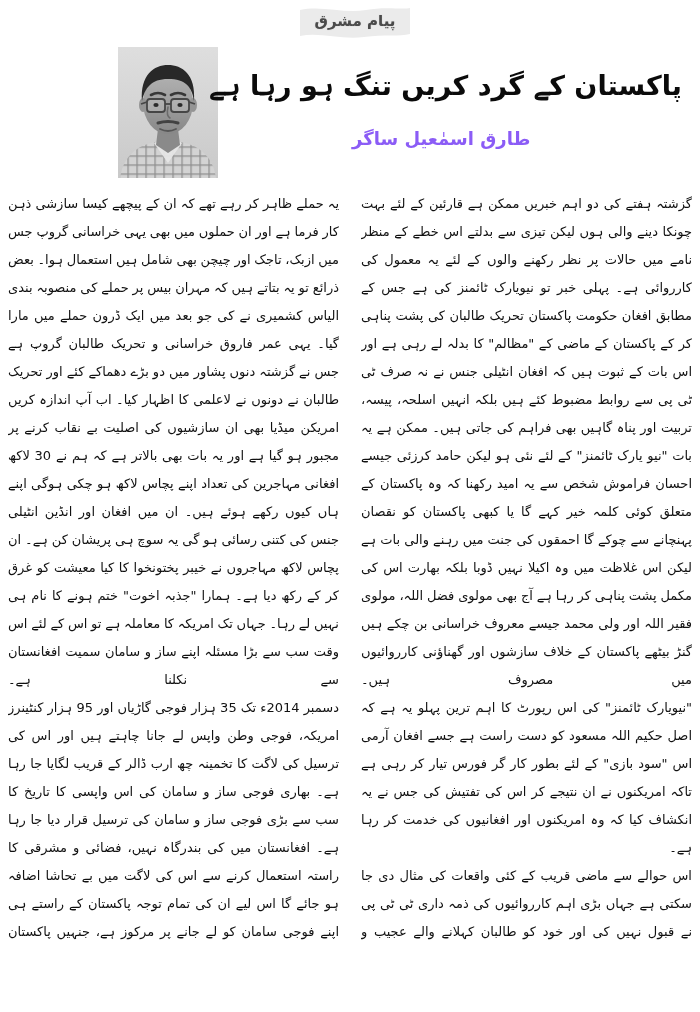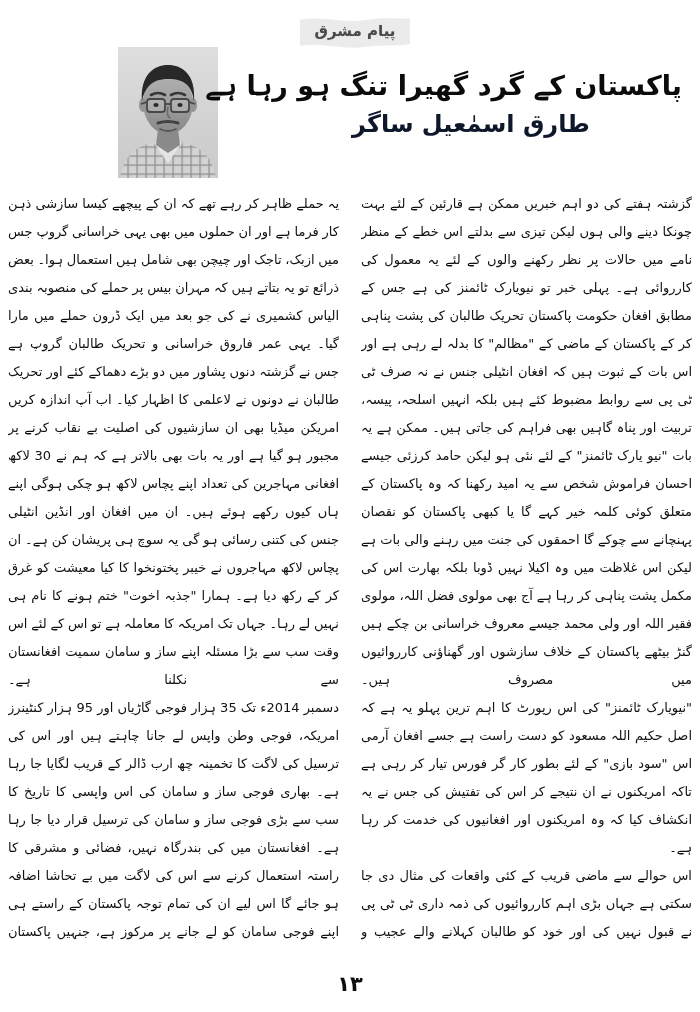--- a/index.html
+++ b/index.html
@@ -16,21 +16,21 @@
     width: 700px;
     height: 1012px;
     background: #ffffff;
     overflow: hidden;
     margin: 0 auto;
   }
 
   
   .masthead {
     position: absolute;
-    top: 14px;
+    top: 4px;
     left: 296px;
     width: 118px;
     height: 36px;
   }
   .masthead-shape {
     position: absolute;
     inset: 0;
     width: 118px;
     height: 36px;
     display: block;
@@ -91,25 +91,25 @@
     font-family: "DejaVu Sans", sans-serif;
     font-size: 27px;
     font-weight: 700;
     color: #0b0b0b;
     line-height: 1.35;
     white-space: nowrap;
     text-align: left;
     letter-spacing: -0.5px;
   }
   .byline {
-    margin-top: 6px;
-    font-family: "DejaVu Sans", sans-serif;
-    font-size: 24px;
+    margin-top: 24px;
+    font-family: "DejaVu Sans", sans-serif;
+    font-size: 18px;
     font-weight: 600;
-    color: #0f172a;
+    color: #8b5cf6;
     text-align: left;
     letter-spacing: -0.3px;
   }
 
   
   .columns {
     position: absolute;
     top: 190px;
     left: 8px;
     width: 684px;
@@ -213,35 +213,34 @@
 
       <path d="M50,60 q-2,9 2,11" stroke="#6f6b67" stroke-width="1.6" fill="none" stroke-linecap="round"></path>
 
       <path d="M40,76 q10,-3 20,0" stroke="#46433f" stroke-width="3" fill="none" stroke-linecap="round"></path>
 
       <path d="M42,82 q8,4 16,0" stroke="#5a5652" stroke-width="1.8" fill="none" stroke-linecap="round"></path>
     </svg>
   </div>
 
   <div class="headline-block">
-    <div class="headline">پاکستان کے گرد گھیرا تنگ ہو رہا ہے</div>
+    <div class="headline">پاکستان کے گرد کریں تنگ ہو رہا ہے</div>
     <div class="byline">طارق اسمٰعیل ساگر</div>
   </div>
 
   <div class="columns">
 
     <div class="col">
       <p>گزشتہ ہفتے کی دو اہم خبریں ممکن ہے قارئین کے لئے بہت چونکا دینے والی ہوں لیکن تیزی سے بدلتے اس خطے کے منظر نامے میں حالات پر نظر رکھنے والوں کے لئے یہ معمول کی کارروائی ہے۔ پہلی خبر تو نیویارک ٹائمنز کی ہے جس کے مطابق افغان حکومت پاکستان تحریک طالبان کی پشت پناہی کر کے پاکستان کے ماضی کے "مظالم" کا بدلہ لے رہی ہے اور اس بات کے ثبوت ہیں کہ افغان انٹیلی جنس نے نہ صرف ٹی ٹی پی سے روابط مضبوط کئے ہیں بلکہ انہیں اسلحہ، پیسہ، تربیت اور پناہ گاہیں بھی فراہم کی جاتی ہیں۔ ممکن ہے یہ بات "نیو یارک ٹائمنز" کے لئے نئی ہو لیکن حامد کرزئی جیسے احسان فراموش شخص سے یہ امید رکھنا کہ وہ پاکستان کے متعلق کوئی کلمہ خیر کہے گا یا کبھی پاکستان کو نقصان پہنچانے سے چوکے گا احمقوں کی جنت میں رہنے والی بات ہے لیکن اس غلاظت میں وہ اکیلا نہیں ڈوبا بلکہ بھارت اس کی مکمل پشت پناہی کر رہا ہے آج بھی مولوی فضل اللہ، مولوی فقیر اللہ اور ولی محمد جیسے معروف خراسانی بن چکے ہیں گنڑ بیٹھے پاکستان کے خلاف سازشوں اور گھناؤنی کارروائیوں میں مصروف ہیں۔</p>
       <p>"نیویارک ٹائمنز" کی اس رپورٹ کا اہم ترین پہلو یہ ہے کہ اصل حکیم اللہ مسعود کو دست راست ہے جسے افغان آرمی اس "سود بازی" کے لئے بطور کار گر فورس تیار کر رہی ہے تاکہ امریکنوں نے ان نتیجے کر اس کی تفتیش کی جس نے یہ انکشاف کیا کہ وہ امریکنوں اور افغانیوں کی خدمت کر رہا ہے۔</p>
       <p>اس حوالے سے ماضی قریب کے کئی واقعات کی مثال دی جا سکتی ہے جہاں بڑی اہم کارروائیوں کی ذمہ داری ٹی ٹی پی نے قبول نہیں کی اور خود کو طالبان کہلانے والے عجیب و غریب ناموں والی تنظیمیں قبول کرتی رہی ہیں جن میں کارہ میں اور مہران بیس کی دہشت گردی سب سے اہم ہے۔ میں نے اپنے مالکان کے حکم کی تکمیل میں مہران بیس پر حملہ کیا۔</p>
 
     </div>
 
     <div class="col">
       <p>یہ حملے ظاہر کر رہے تھے کہ ان کے پیچھے کیسا سازشی ذہن کار فرما ہے اور ان حملوں میں بھی یہی خراسانی گروپ جس میں ازبک، تاجک اور چیچن بھی شامل ہیں استعمال ہوا۔ بعض ذرائع تو یہ بتاتے ہیں کہ مہران بیس پر حملے کی منصوبہ بندی الیاس کشمیری نے کی جو بعد میں ایک ڈرون حملے میں مارا گیا۔ یہی عمر فاروق خراسانی و تحریک طالبان گروپ ہے جس نے گزشتہ دنوں پشاور میں دو بڑے دھماکے کئے اور تحریک طالبان نے دونوں نے لاعلمی کا اظہار کیا۔ اب آپ اندازہ کریں امریکن میڈیا بھی ان سازشیوں کی اصلیت بے نقاب کرنے پر مجبور ہو گیا ہے اور یہ بات بھی بالاتر ہے کہ ہم نے 30 لاکھ افغانی مہاجرین کی تعداد اپنے پچاس لاکھ ہو چکی ہوگی اپنے ہاں کیوں رکھے ہوئے ہیں۔ ان میں افغان اور انڈین انٹیلی جنس کی کتنی رسائی ہو گی یہ سوچ ہی پریشان کن ہے۔ ان پچاس لاکھ مہاجروں نے خیبر پختونخوا کا کیا معیشت کو غرق کر کے رکھ دیا ہے۔ ہمارا "جذبہ اخوت" ختم ہونے کا نام ہی نہیں لے رہا۔ جہاں تک امریکہ کا معاملہ ہے تو اس کے لئے اس وقت سب سے بڑا مسئلہ اپنے ساز و سامان سمیت افغانستان سے نکلنا ہے۔</p>
       <p class="last">دسمبر 2014ء تک 35 ہزار فوجی گاڑیاں اور 95 ہزار کنٹینرز امریکہ، فوجی وطن واپس لے جانا چاہتے ہیں اور اس کی ترسیل کی لاگت کا تخمینہ چھ ارب ڈالر کے قریب لگایا جا رہا ہے۔ بھاری فوجی ساز و سامان کی اس واپسی کا تاریخ کا سب سے بڑی فوجی ساز و سامان کی ترسیل قرار دیا جا رہا ہے۔ افغانستان میں کی بندرگاہ نہیں، فضائی و مشرقی کا راستہ استعمال کرنے سے اس کی لاگت میں بے تحاشا اضافہ ہو جائے گا اس لیے ان کی تمام توجہ پاکستان کے راستے ہی اپنے فوجی سامان کو لے جانے پر مرکوز ہے، جنہیں پاکستان میں کسٹم فیس ادا کر کے نکالا جا سکے گا۔ امریکہ کے لیے فوجی ساز و سامان کو پاکستان کے حوالے بھی نہیں کرنا چاہتا کیونکہ دونوں ملک کے درمیان اعتماد کی واقع ہے۔ لیکن امریکہ کو یہ بھی ضرور سوچنا چاہیے کہ اگر پاکستان دفاعی ساز و سامان کے ساتھ مضبوط ہو گا تو دہشت پسندوں کے خلاف کارروائی کرنا آسان ہو گی۔ اگر امریکہ نے افغانستان سے با قاعدہ انخلا شروع کر دیا ہے تو قوی امکان یہی ہے کہ طالبان کے تمام گروپ اجتماعی طور پر مال غنیمت کو حاصل کرنے کے لیے امریکی قافلے پر دھاوا بولیں گے اور کابل سے لے کر کراچی تک امریکی قافلے کی حفاظت واپسی کی گارنٹی نہیں دی جا سکتی۔ اس کے لیے امریکہ کو پاکستان کی فوجی امداد کے طور پر پاکستان ساز و سامان پاک فوج کے حوالے کرنا زیادہ مناسب ہو گا کیونکہ اس</p>
     </div>
 
   </div>
 
-  <div class="page-number">۱۳</div>
 
 </div>
 
 </body></html>

